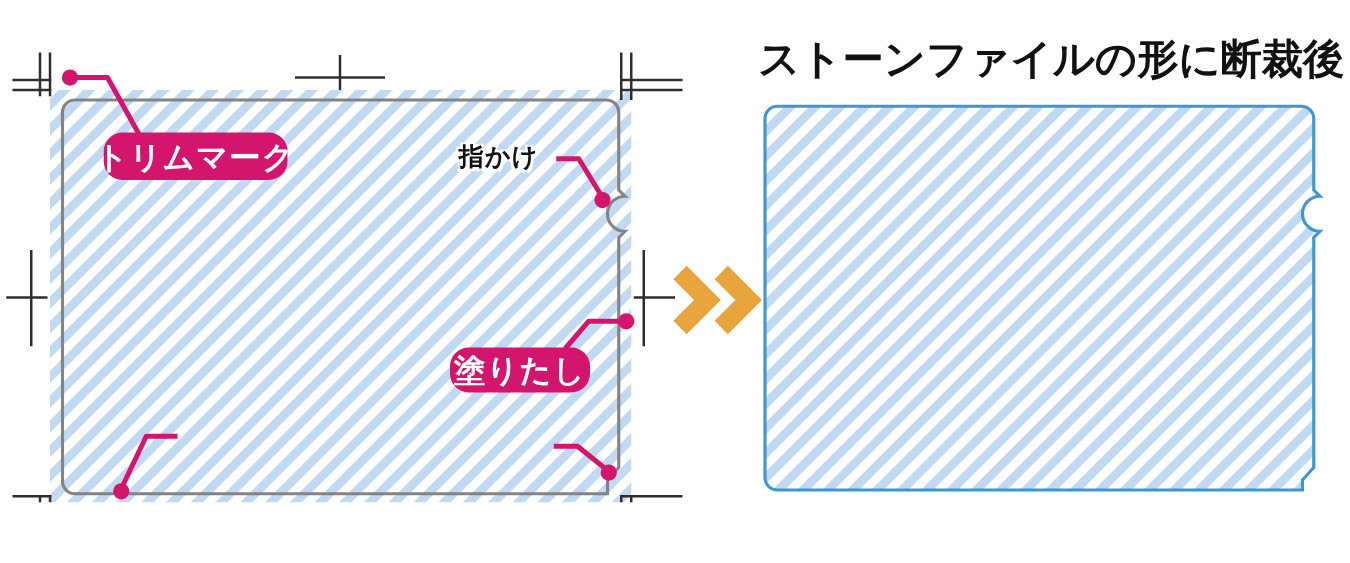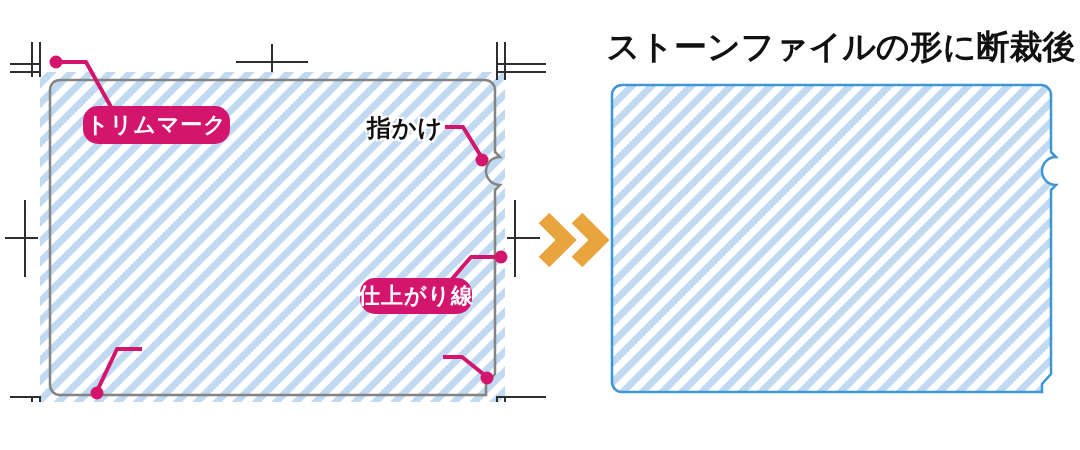--- a/index.html
+++ b/index.html
@@ -20,25 +20,25 @@
   .stage svg{position:absolute;left:0;top:0;}
   .tombo{stroke:var(--mark-black);stroke-width:2;}
   .finish-line{fill:none;stroke:var(--finish-gray);stroke-width:2.5;}
   .stripes-fill{fill:url(#stripes);}
   .cut-shape{stroke:var(--outline-blue);stroke-width:2.5;}
   .leader{fill:none;stroke:var(--accent-pink);stroke-width:4;stroke-linejoin:round;}
   .leader-dot{fill:var(--accent-pink);}
   .chevron{fill:none;stroke:var(--arrow-orange);stroke-width:15;stroke-linejoin:miter;}
   .badge{
     position:absolute;display:flex;align-items:center;justify-content:center;
-    background:var(--accent-pink);color:#fff;font-weight:bold;font-size:22px;
+    background:var(--accent-pink);color:#fff;font-weight:bold;font-size:25px;
     border-radius:15px;letter-spacing:1px;white-space:nowrap;
   }
   .plain-label{
-    position:absolute;color:var(--text-black);font-weight:bold;font-size:24px;
+    position:absolute;color:var(--text-black);font-weight:bold;font-size:20px;
     white-space:nowrap;letter-spacing:1px;
     text-shadow:-2px -2px 0 #fff,2px -2px 0 #fff,-2px 2px 0 #fff,2px 2px 0 #fff,0 0 3px #fff;
   }
   .title{
     position:absolute;left:602px;top:28px;width:478px;text-align:center;
     color:var(--text-black);font-weight:bold;font-size:33px;line-height:1.15;
     white-space:nowrap;
   }
 </style>
 </head>
@@ -133,18 +133,18 @@
 
     <path class="stripes-fill cut-shape" d="M 622,85 L 1041,85 A 10 10 0 0 1 1051,95 L 1051,152 L 1056,157
              A 14 14 0 0 0 1056,185 L 1051,190 L 1051,374 L 1042,384 L 1042,392
              L 622,392 A 10 10 0 0 1 612,382 L 612,95 A 10 10 0 0 1 622,85 Z"></path>
   </svg>
 
   <div class="title">ストーンファイルの形に断裁後</div>
 
   <div class="badge" style="left:83px;top:106px;width:147px;height:38px;">トリムマーク</div>
 
-  <div class="badge" style="left:360px;top:278px;width:112px;height:36px;">仕上がり線</div>
+  <div class="badge" style="left:360px;top:278px;width:112px;height:36px;">塗りたし</div>
 
   <div class="plain-label" style="left:367px;top:112px;">指かけ</div>
 
 
 </div>
 
 </body></html>

